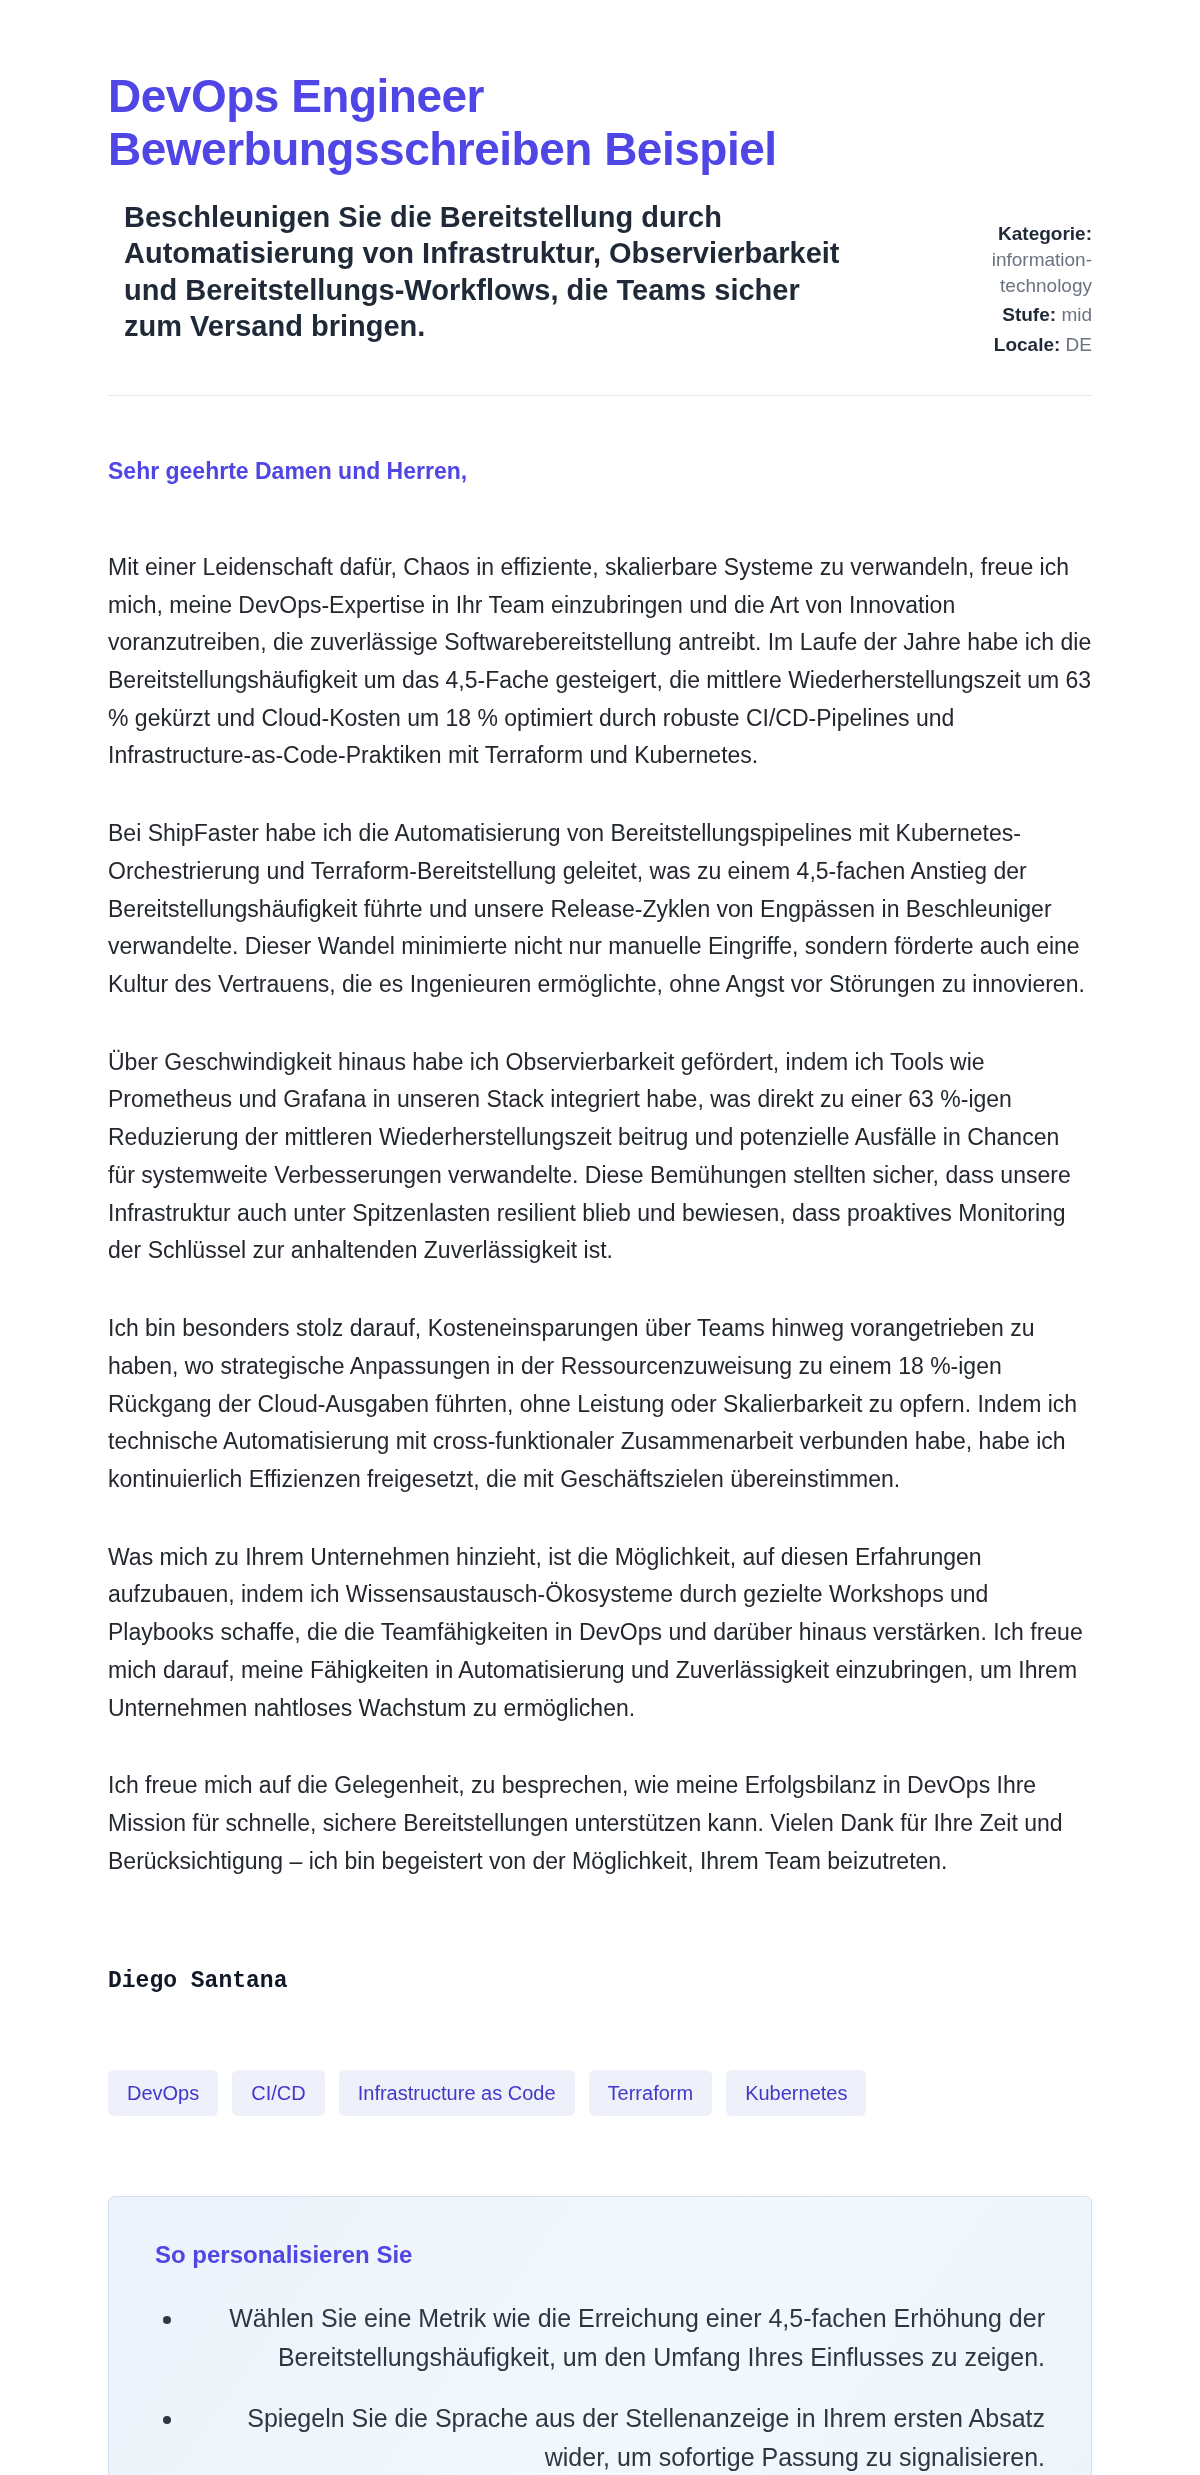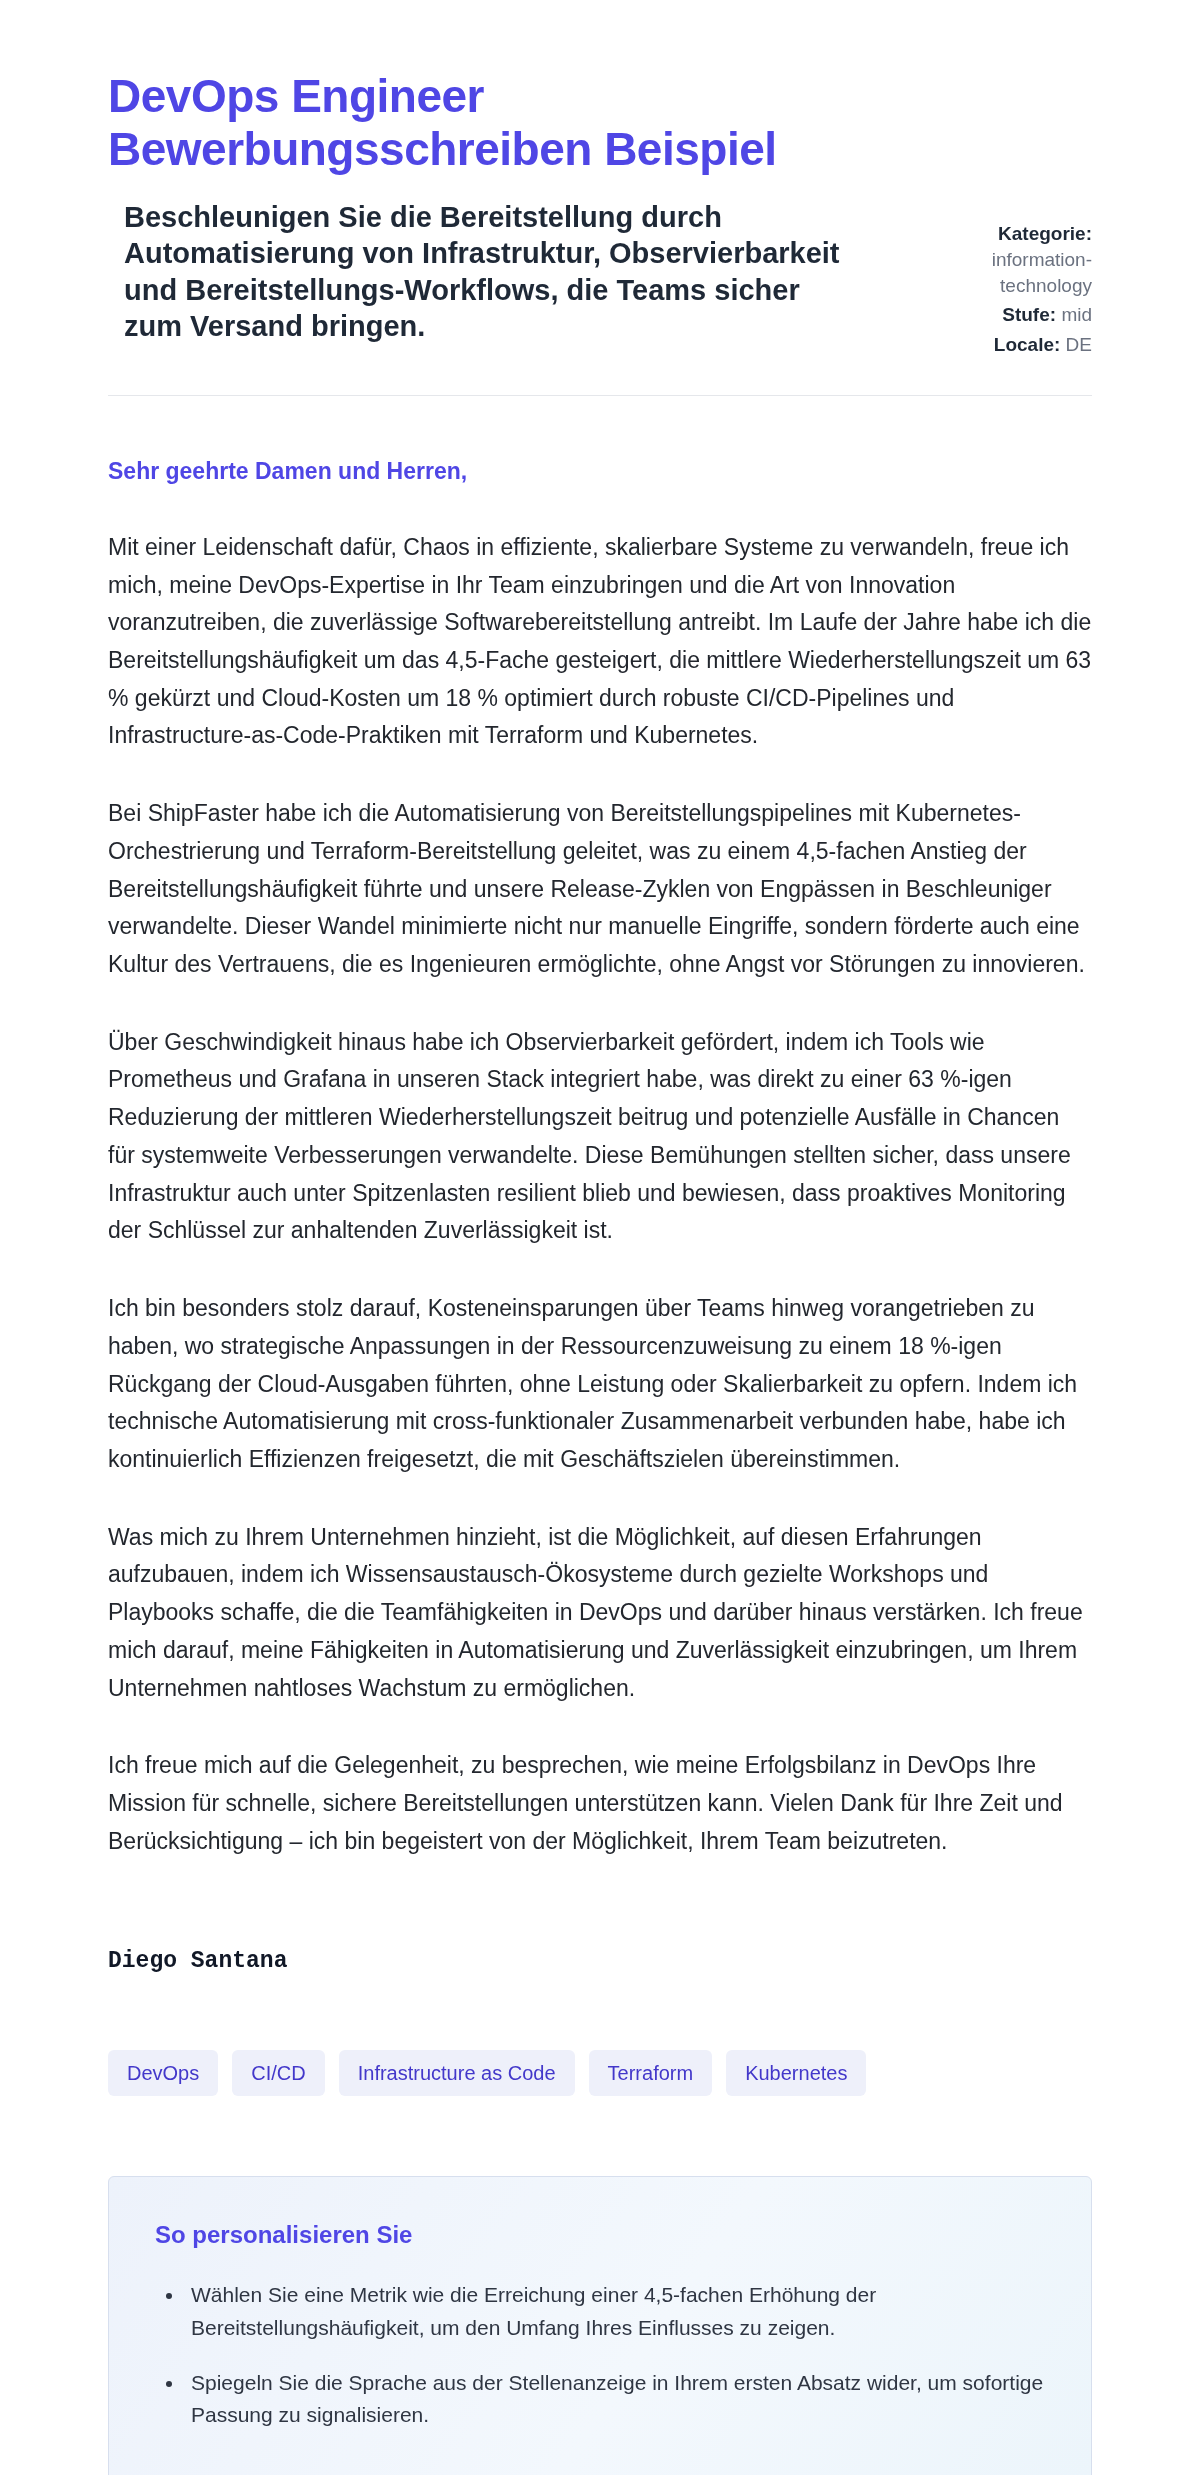--- a/index.html
+++ b/index.html
@@ -56,21 +56,21 @@
 
   .divider {
     border: none;
     border-top: 1px solid #e5e7eb;
     margin: 34px 0 0 0;
   }
 
   
   .letter { margin-top: 62px; }
   .greeting {
-    margin: 0 0 44px 0;
+    margin: 0 0 64px 0;
     font-size: 23px;
     font-weight: 700;
     color: #4f46e5;
   }
   .para {
     margin: 8px 0 40px 0;
     font-size: 23px;
     line-height: 1.64;
     color: #23272e;
     max-width: 990px;
@@ -121,26 +121,27 @@
     font-size: 24px;
     font-weight: 700;
     color: #4f46e5;
   }
   .callout-list {
     margin: 0;
     padding: 0 0 0 30px;
     list-style: disc;
   }
   .callout-list li {
-    font-size: 21px;
+    font-size: 25px;
     line-height: 1.55;
     color: #2f3643;
     margin-bottom: 22px;
     padding-left: 6px;
     max-width: 900px;
+    text-align: right;
   }
   .callout-list li:last-child { margin-bottom: 0; }
 </style>
 </head>
 <body>
 
 <div class="page">
 
   <header class="header">
     <div class="header-main">

